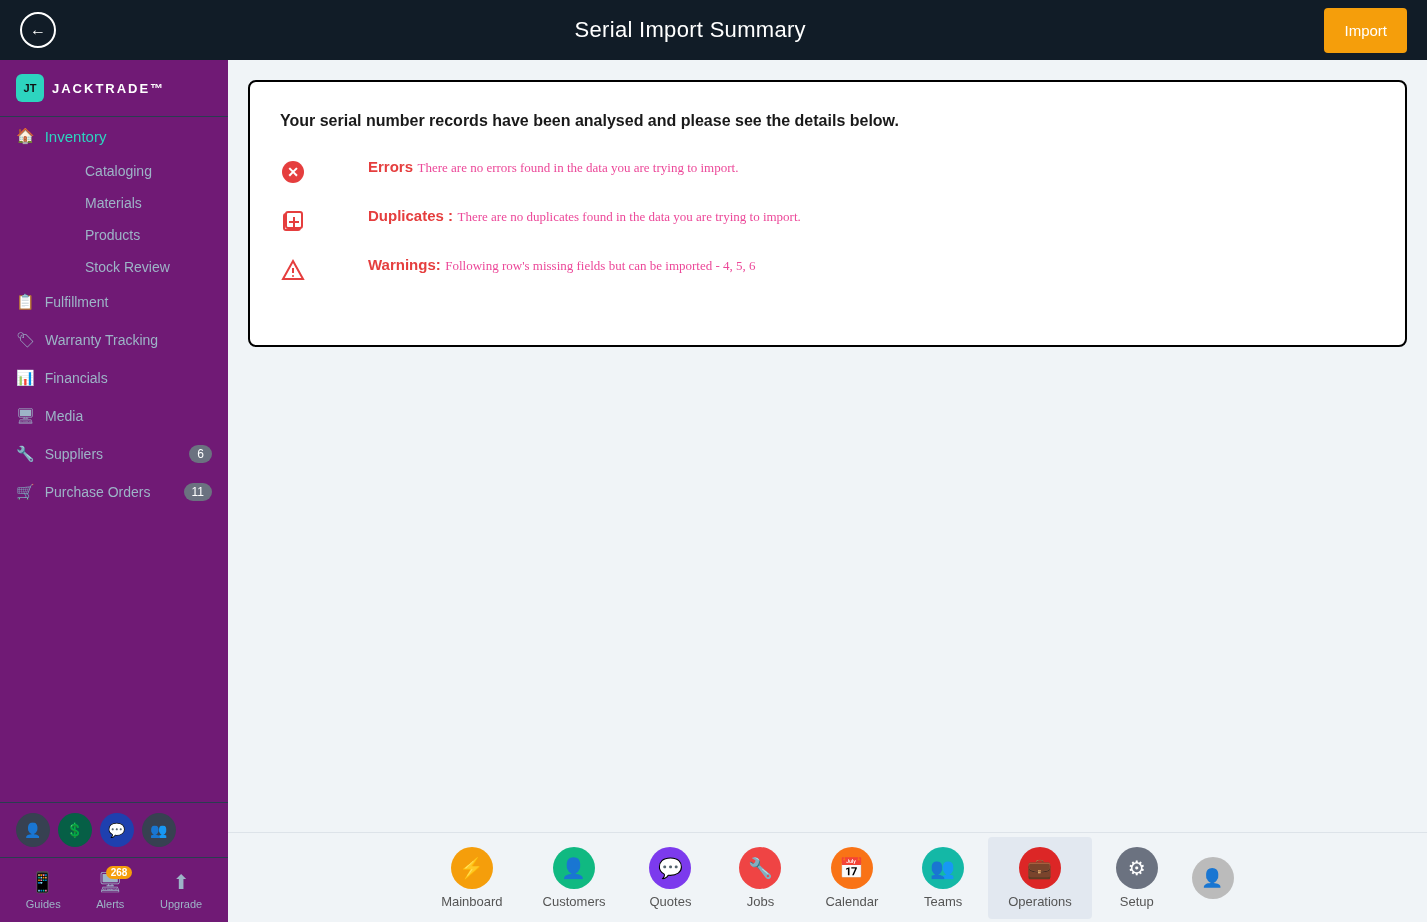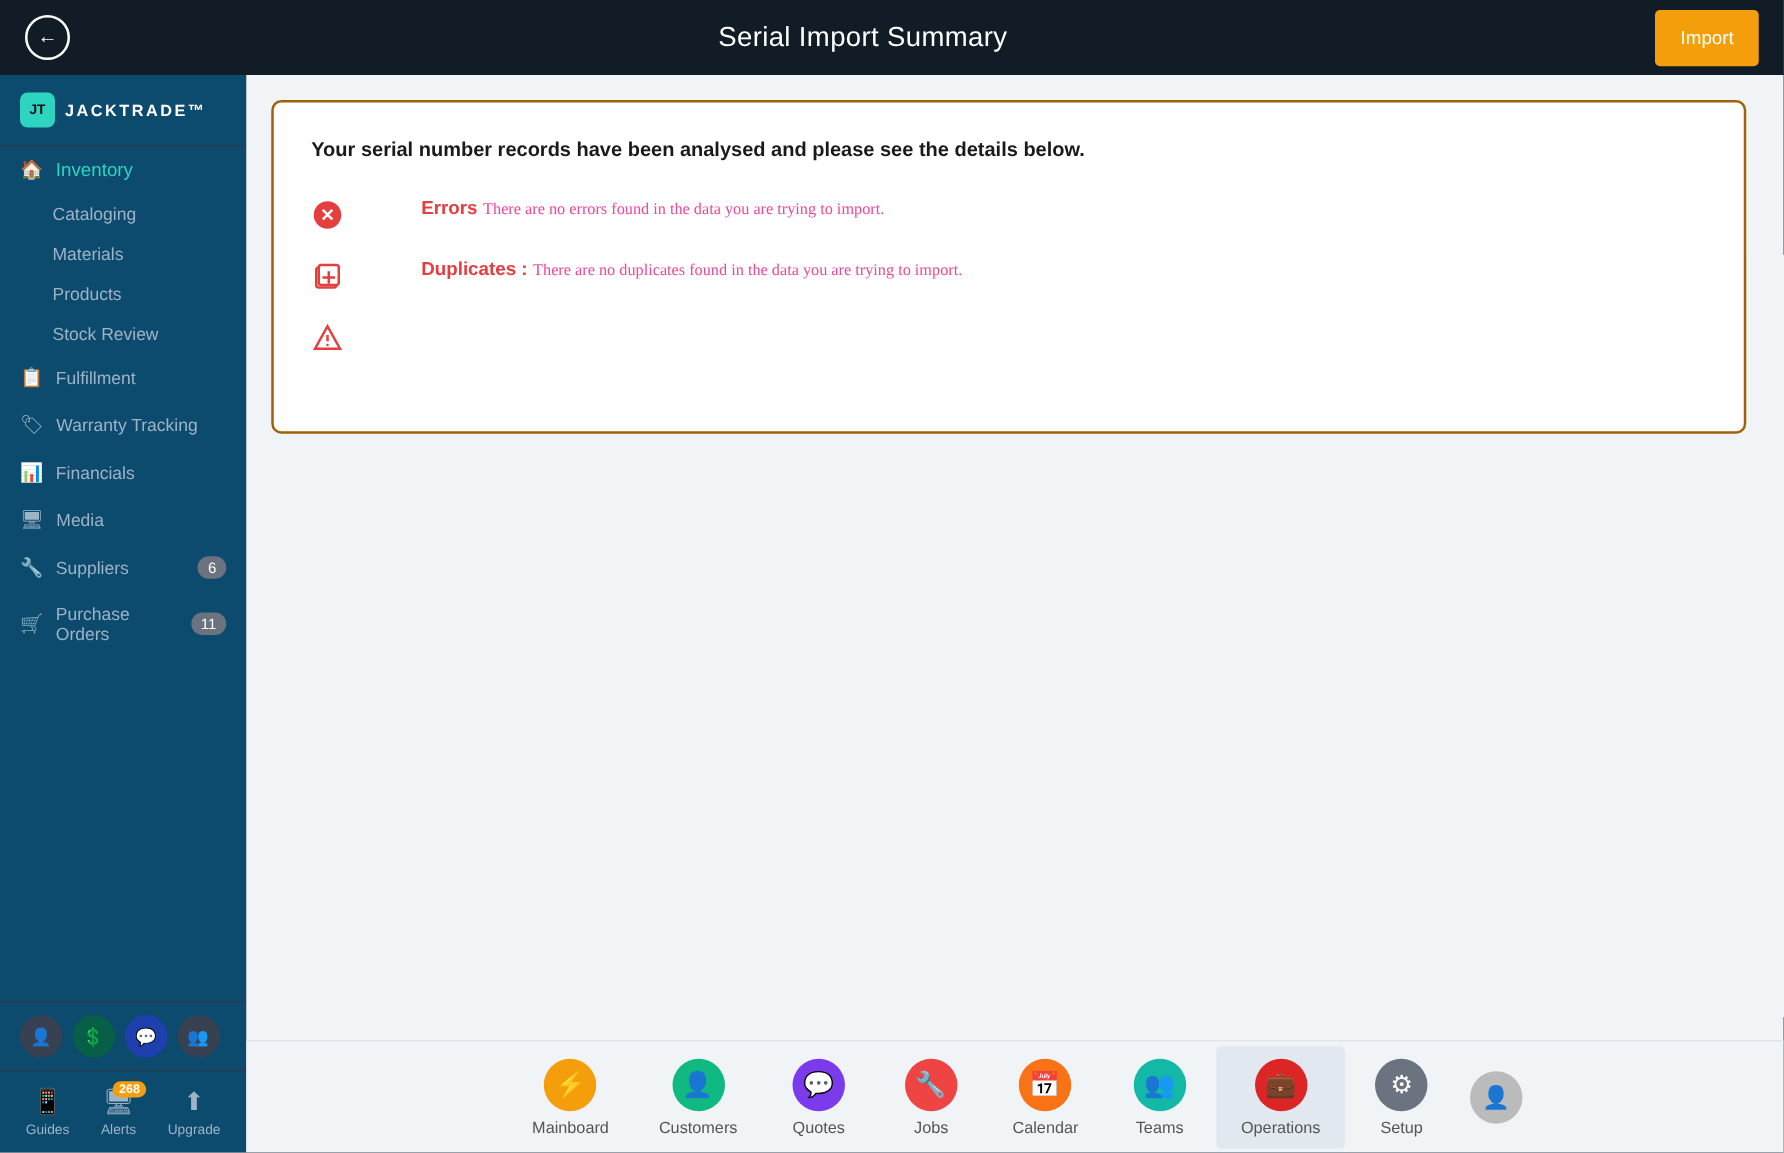--- a/index.html
+++ b/index.html
@@ -44,22 +44,22 @@
 
     
     .main-layout {
       display: flex;
       flex: 1;
       overflow: hidden;
     }
 
     
     .sidebar {
-      width: 197px;
-      background: #0c4a6e;
+      width: 228px;
+      background: #701a75;
       display: flex;
       flex-direction: column;
       flex-shrink: 0;
       overflow-y: auto;
     }
 
     .logo-area {
       padding: 14px 16px;
       border-bottom: 1px solid #2a3d50;
       display: flex;
@@ -95,20 +95,21 @@
     .sidebar-section-header .icon {
       font-size: 15px;
     }
 
     .sidebar-sub-item {
       padding: 8px 16px 8px 42px;
       color: #9db4c7;
       font-size: 14px;
       cursor: pointer;
       display: block;
+      margin-left: 43px;
     }
 
     .sidebar-nav-item {
       display: flex;
       align-items: center;
       gap: 10px;
       padding: 10px 16px;
       color: #9db4c7;
       font-size: 14px;
       cursor: pointer;
@@ -167,21 +168,21 @@
     }
 
     .content-inner {
       flex: 1;
       padding: 20px;
       overflow-y: auto;
     }
 
     .summary-card {
       background: white;
-      border: 2px solid #a16207;
+      border: 2px solid #000000;
       border-radius: 8px;
       padding: 30px 30px 40px;
       max-width: 1180px;
     }
 
     .summary-intro {
       font-size: 16px;
       font-weight: 600;
       color: #1a1a1a;
       margin-bottom: 28px;
@@ -415,20 +416,24 @@
         </div>
 
         <div class="summary-row">
           <div class="row-icon warn-icon">
             <svg width="24" height="24" viewBox="0 0 24 24" fill="none">
               <polygon points="12,3 22,21 2,21" fill="none" stroke="#e53e3e" stroke-width="2"></polygon>
               <line x1="12" y1="10" x2="12" y2="15" stroke="#e53e3e" stroke-width="2"></line>
               <circle cx="12" cy="18" r="1" fill="#e53e3e"></circle>
             </svg>
           </div>
+          <div>
+            <span class="row-label">Warnings:</span>
+            <span class="row-text">Following row's missing fields but can be imported - 4, 5, 6</span>
+          </div>
         </div>
 
       </div>
     </div>
 
     <div class="bottom-nav">
       <div class="nav-item">
         <div class="nav-icon yellow">⚡</div>
         <span>Mainboard</span>
       </div>

